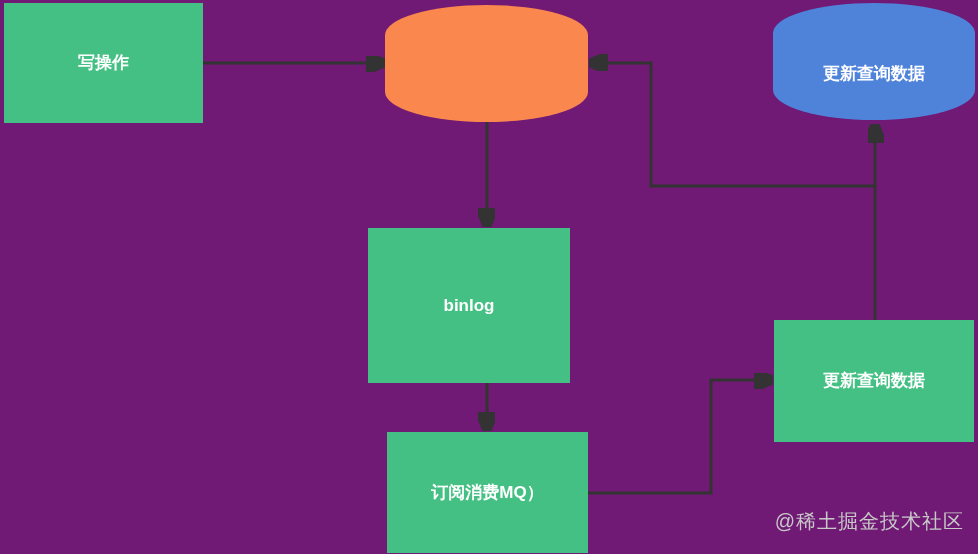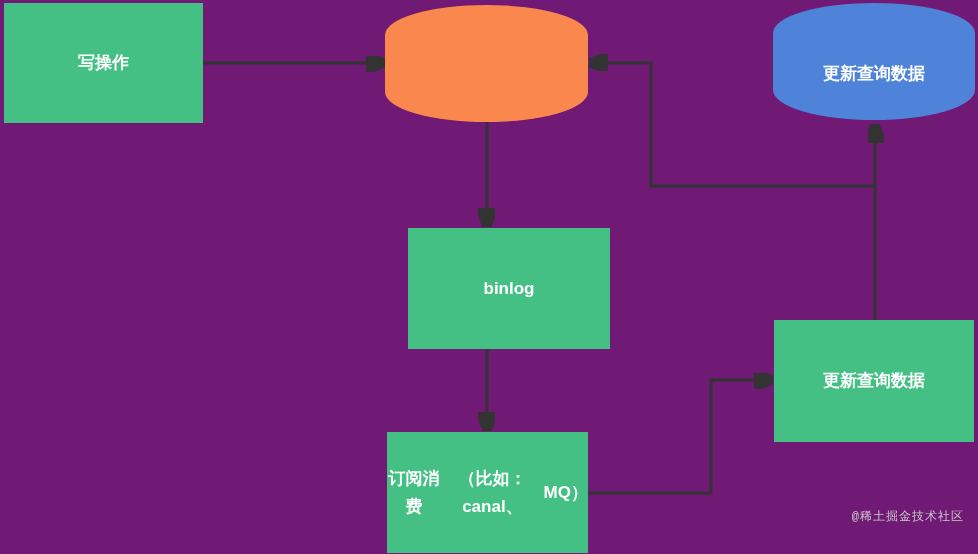--- a/index.html
+++ b/index.html
@@ -41,33 +41,32 @@
     width: 100%; height: 100%;
   }
   .cyl-label {
     position: relative;
     z-index: 1;
     padding-top: 24px;
   }
   .node-write   { left: 4px;   top: 3px;   width: 199px; height: 120px; }
   .node-old     { left: 385px; top: 5px;   width: 203px; height: 117px; }
   .node-new     { left: 773px; top: 3px;   width: 202px; height: 117px; }
-  .node-binlog  { left: 408px; top: 228px; width: 202px; height: 121px; }
+  .node-binlog  { left: 368px; top: 228px; width: 202px; height: 155px; }
   .node-subscribe { left: 387px; top: 432px; width: 201px; height: 121px; flex-direction: row; }
   .node-subscribe span { display: block; }
   .node-update  { left: 774px; top: 320px; width: 200px; height: 122px; }
   .watermark {
     position: absolute;
     right: 14px;
     top: 508px;
-    font-size: 12px;
+    font-size: 20px;
     font-weight: 400;
     color: #C8C8C8;
     letter-spacing: 1px;
-    font-family: Liberation Mono, monospace;
   }
 </style>
 </head>
 <body>
 
 <div class="canvas">
 
   <svg class="edges" viewBox="0 0 978 554">
     <defs>
       <marker id="arrowhead" markerUnits="strokeWidth" markerWidth="6.4" markerHeight="5.4" refX="6" refY="2.5" orient="auto">
@@ -98,21 +97,20 @@
     </svg>
     <span class="cyl-label">更新查询数据</span>
   </div>
 
   <div class="node rect-green node-binlog">
     <span>binlog</span>
   </div>
 
   <div class="node rect-green node-subscribe">
     <span>订阅消费</span>
-    <span>（比如：canal、</span>
     <span>MQ）</span>
   </div>
 
   <div class="node rect-green node-update">
     <span>更新查询数据</span>
   </div>
 
   <div class="watermark">@稀土掘金技术社区</div>
 
 </div>

